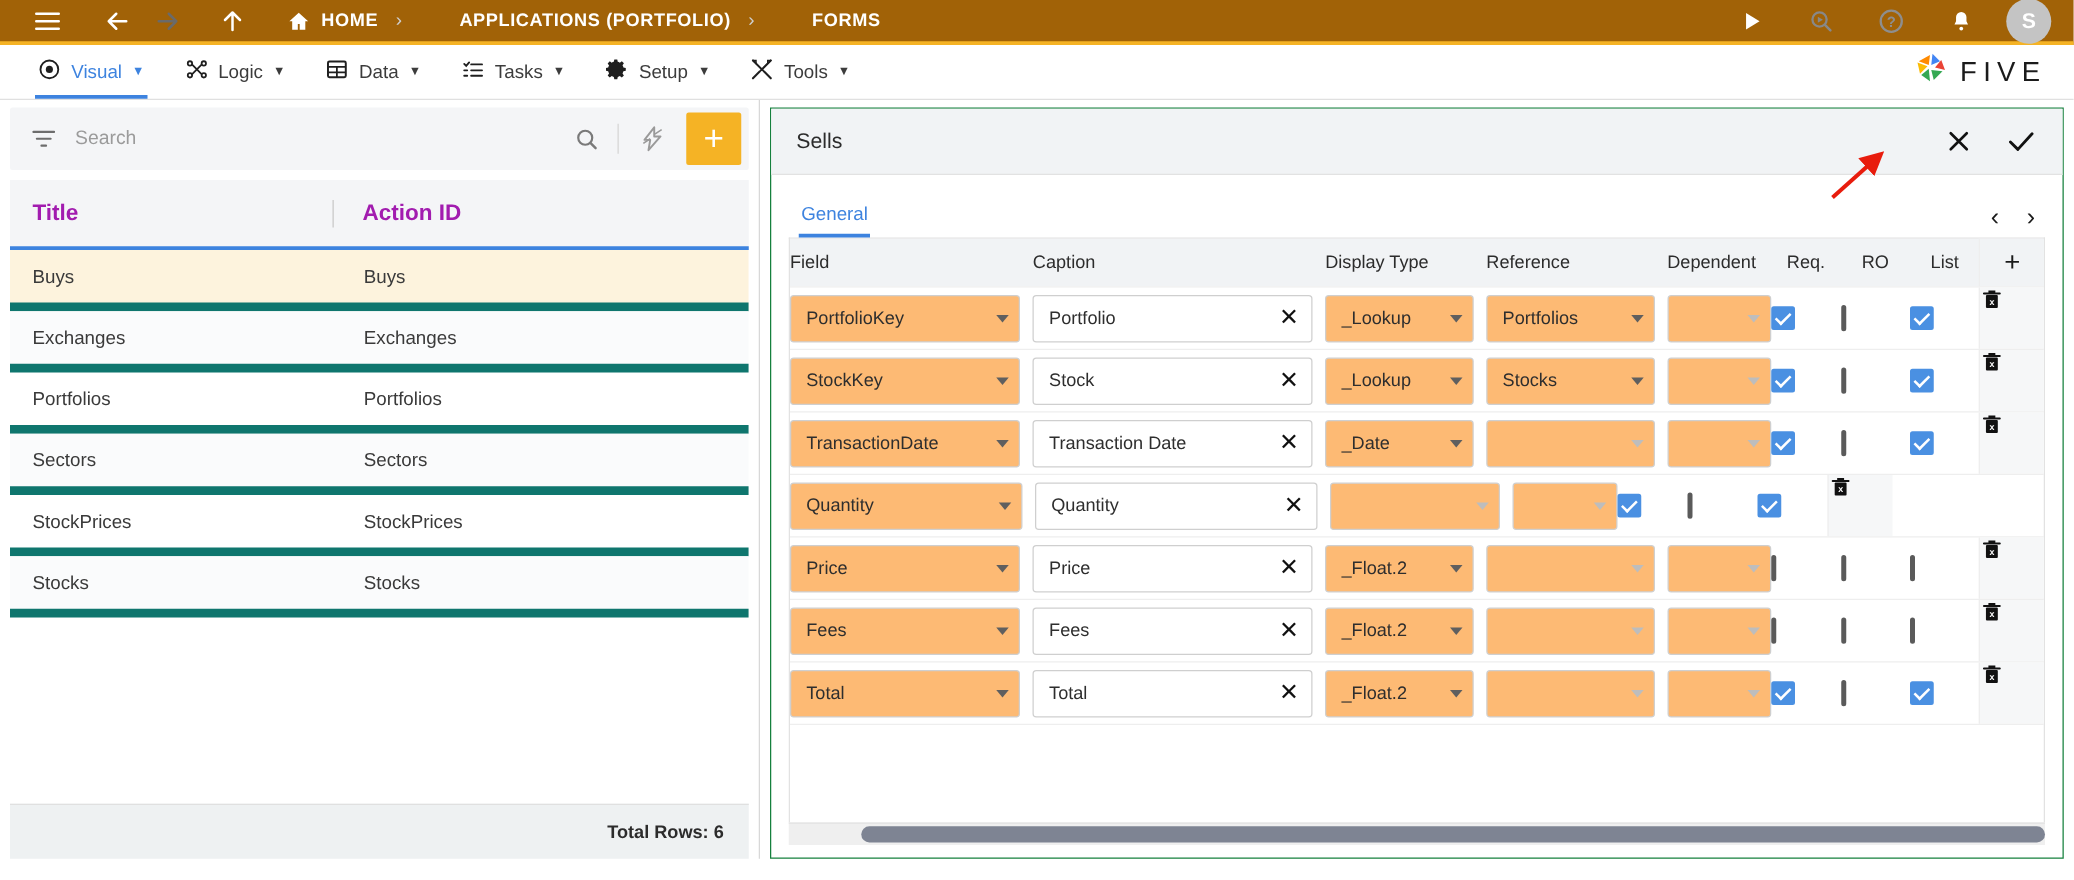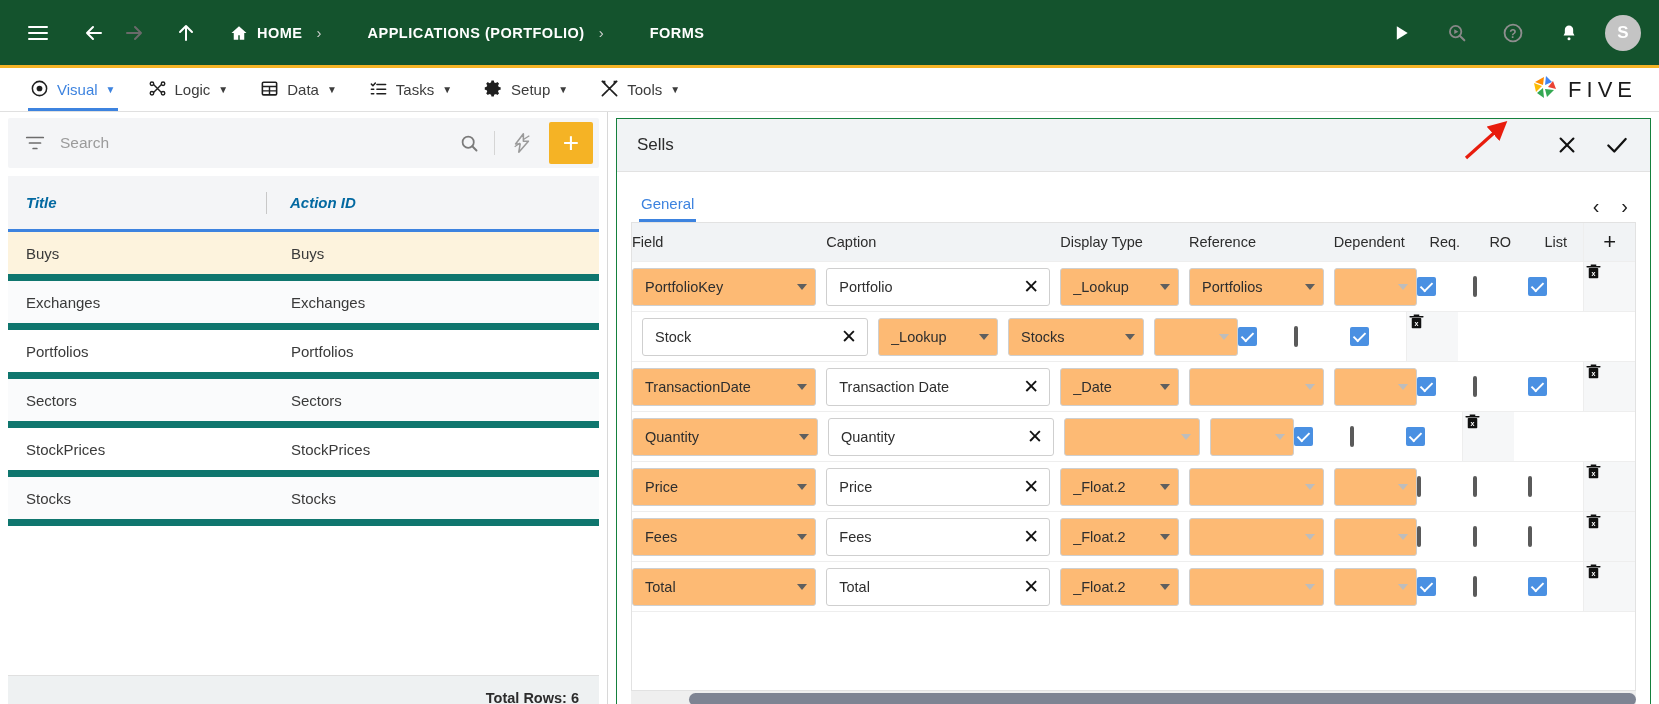--- a/index.html
+++ b/index.html
@@ -5,21 +5,21 @@
   * { box-sizing: border-box; margin: 0; padding: 0; }
   html, body {
     width: 1659px; height: 704px;
     font-family: "Liberation Sans", sans-serif;
     background: #ffffff;
     overflow: hidden;
   }
 
   
   .topbar {
-    height: 68px; background: #14532d;
+    height: 36px; background: #a16207;
     display: flex; align-items: center;
     padding: 0 18px; color: #ffffff;
     border-bottom: 3px solid #f5b325;
     position: relative;
     justify-content: space-between;
   }
   .tb-icon {
     width: 40px; height: 40px;
     display: flex; align-items: center; justify-content: center;
     color: #ffffff; flex: none;
@@ -92,22 +92,22 @@
     cursor: pointer; line-height: 1;
   }
 
   .grid-head {
     display: flex; align-items: center;
     height: 56px; background: #f4f5f7;
     border-bottom: 3px solid #3d83df;
     margin: 8px 8px 0 8px;
   }
   .gh-cell {
-    font-size: 15px; font-weight: bold; color: #0369a1;
-    display: flex; align-items: center; height: 100%; font-style: italic;
+    font-size: 18px; font-weight: bold; color: #a21caf;
+    display: flex; align-items: center; height: 100%;
   }
   .gh-title { width: 258px; padding-left: 18px; }
   .gh-sep { width: 1px; height: 22px; background: #c8c8c8; }
   .gh-action { flex: 1; padding-left: 23px; }
 
   .grid-body { flex: 1; overflow: hidden; margin: 0 8px; }
   .grid-row {
     display: flex; align-items: center; height: 49px;
     border-bottom: 7px solid #0f766e; cursor: pointer;
     font-size: 15px; color: #3a3a3a;
@@ -528,20 +528,26 @@
             <div class="c-del">
               <svg width="19" height="19" viewBox="0 0 24 24">
                   <path d="M4 6h16M9.5 6V4h5v2" stroke="#111" stroke-width="2" fill="none" stroke-linecap="round"></path>
                   <rect x="6" y="7.6" width="12" height="13" rx="1" fill="#111"></rect>
                   <text x="12" y="17.6" font-size="9" font-family="Liberation Sans" fill="#fff" text-anchor="middle" font-weight="bold">x</text>
                 </svg>
             </div>
           </div>
 
           <div class="frow">
+            <div class="c-field">
+                <div class="sel-box">
+                  <span class="txt">StockKey</span>
+                  <span class="arrow-dn"></span>
+                </div>
+              </div>
             <div class="c-caption">
                 <div class="txt-box">
                   <span class="txt">Stock</span>
                   <span class="clr-x">✕</span>
                 </div>
               </div>
             <div class="c-dtype">
                 <div class="sel-box">
                   <span class="txt">_Lookup</span>
                   <span class="arrow-dn"></span>

